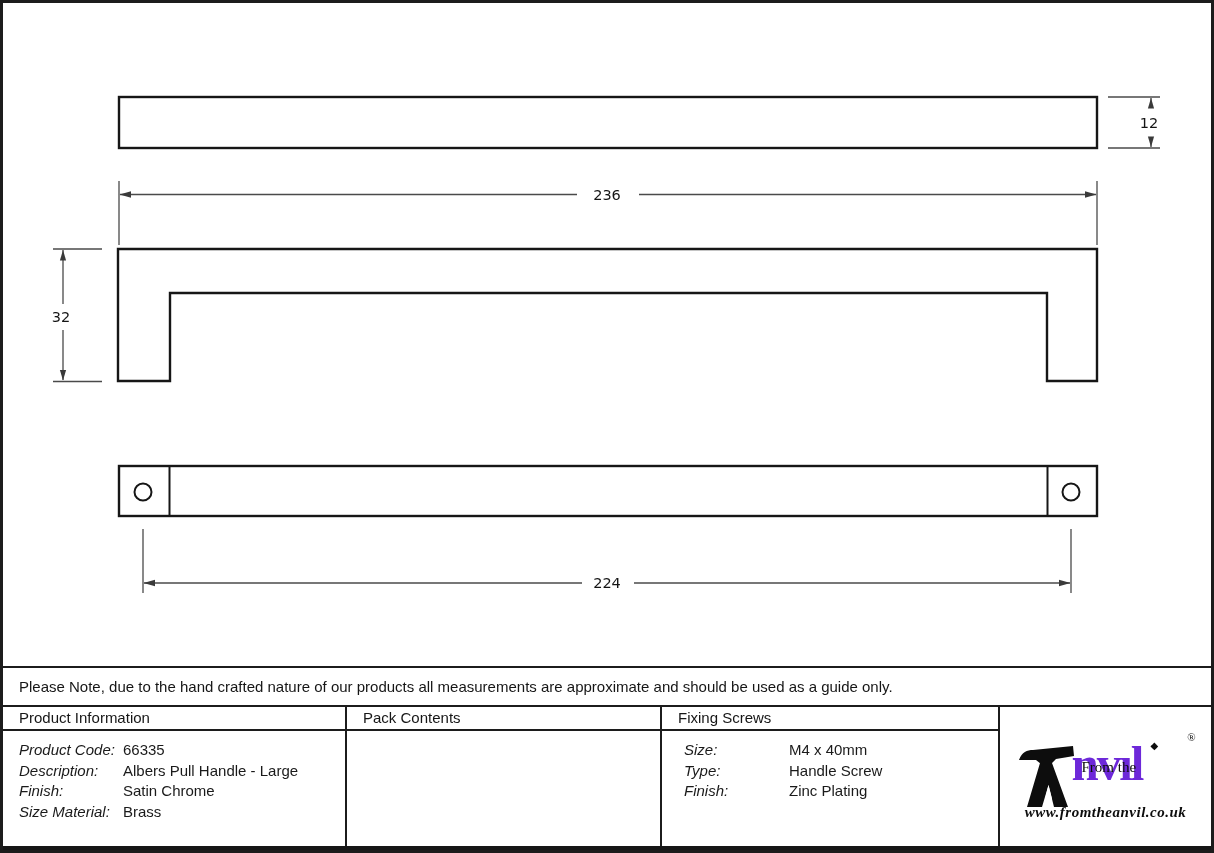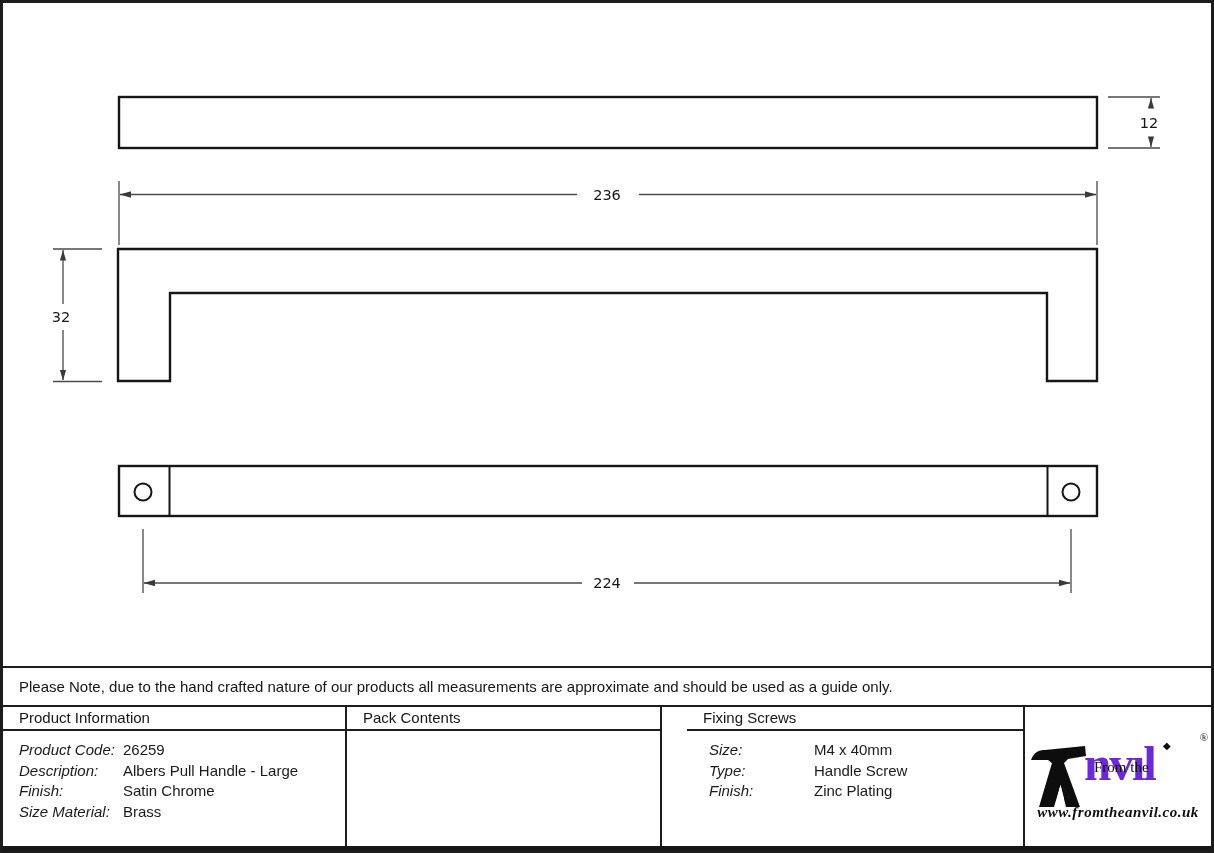--- a/index.html
+++ b/index.html
@@ -23,21 +23,21 @@
     height:41px; border-top:2px solid #1c1c1c; border-bottom:2px solid #1c1c1c;
     line-height:37px; padding-left:16px; font-size:15px; color:#161616;
     white-space:nowrap; overflow:hidden;
   }
   .grid{
     display:flex; height:143px; border-bottom:4px solid #161616;
   }
   .cell{ position:relative; height:100%; }
   .col-product{ width:344px; border-right:2px solid #1c1c1c; }
   .col-pack{ width:315px; border-right:2px solid #1c1c1c; }
-  .col-screws{ width:338px; border-right:2px solid #1c1c1c;margin-left:25px; }
+  .col-screws{ width:338px; border-right:2px solid #1c1c1c; }
   .col-logo{ flex:1; display:flex; align-items:center; justify-content:center; }
 
   .cell-header{
     height:24px; border-bottom:2px solid #1c1c1c; line-height:22px;
     font-size:15px; color:#161616; padding-left:16px; white-space:nowrap;
   }
   .cell-body{ padding:9px 0 0 16px; }
   .kv-row{ display:flex; line-height:20.6px; font-size:15px; color:#1a1a1a; white-space:nowrap; }
   .kv-row .k{ width:104px; flex:0 0 auto;font-style:italic; }
   .col-screws .cell-body{ padding-left:22px; }
@@ -134,21 +134,21 @@
 
     <div class="note-row">Please Note, due to the hand crafted nature of our products all measurements are approximate and should be used as a guide only.</div>
 
     <div class="grid">
 
       <div class="cell col-product">
         <div class="cell-header">Product Information</div>
         <div class="cell-body">
           <div class="kv-row">
             <span class="k">Product Code:</span>
-            <span class="v">26259</span>
+            <span class="v">66335</span>
           </div>
           <div class="kv-row">
             <span class="k">Description:</span>
             <span class="v">Albers Pull Handle - Large</span>
           </div>
           <div class="kv-row">
             <span class="k">Finish:</span>
             <span class="v">Satin Chrome</span>
           </div>
           <div class="kv-row">

